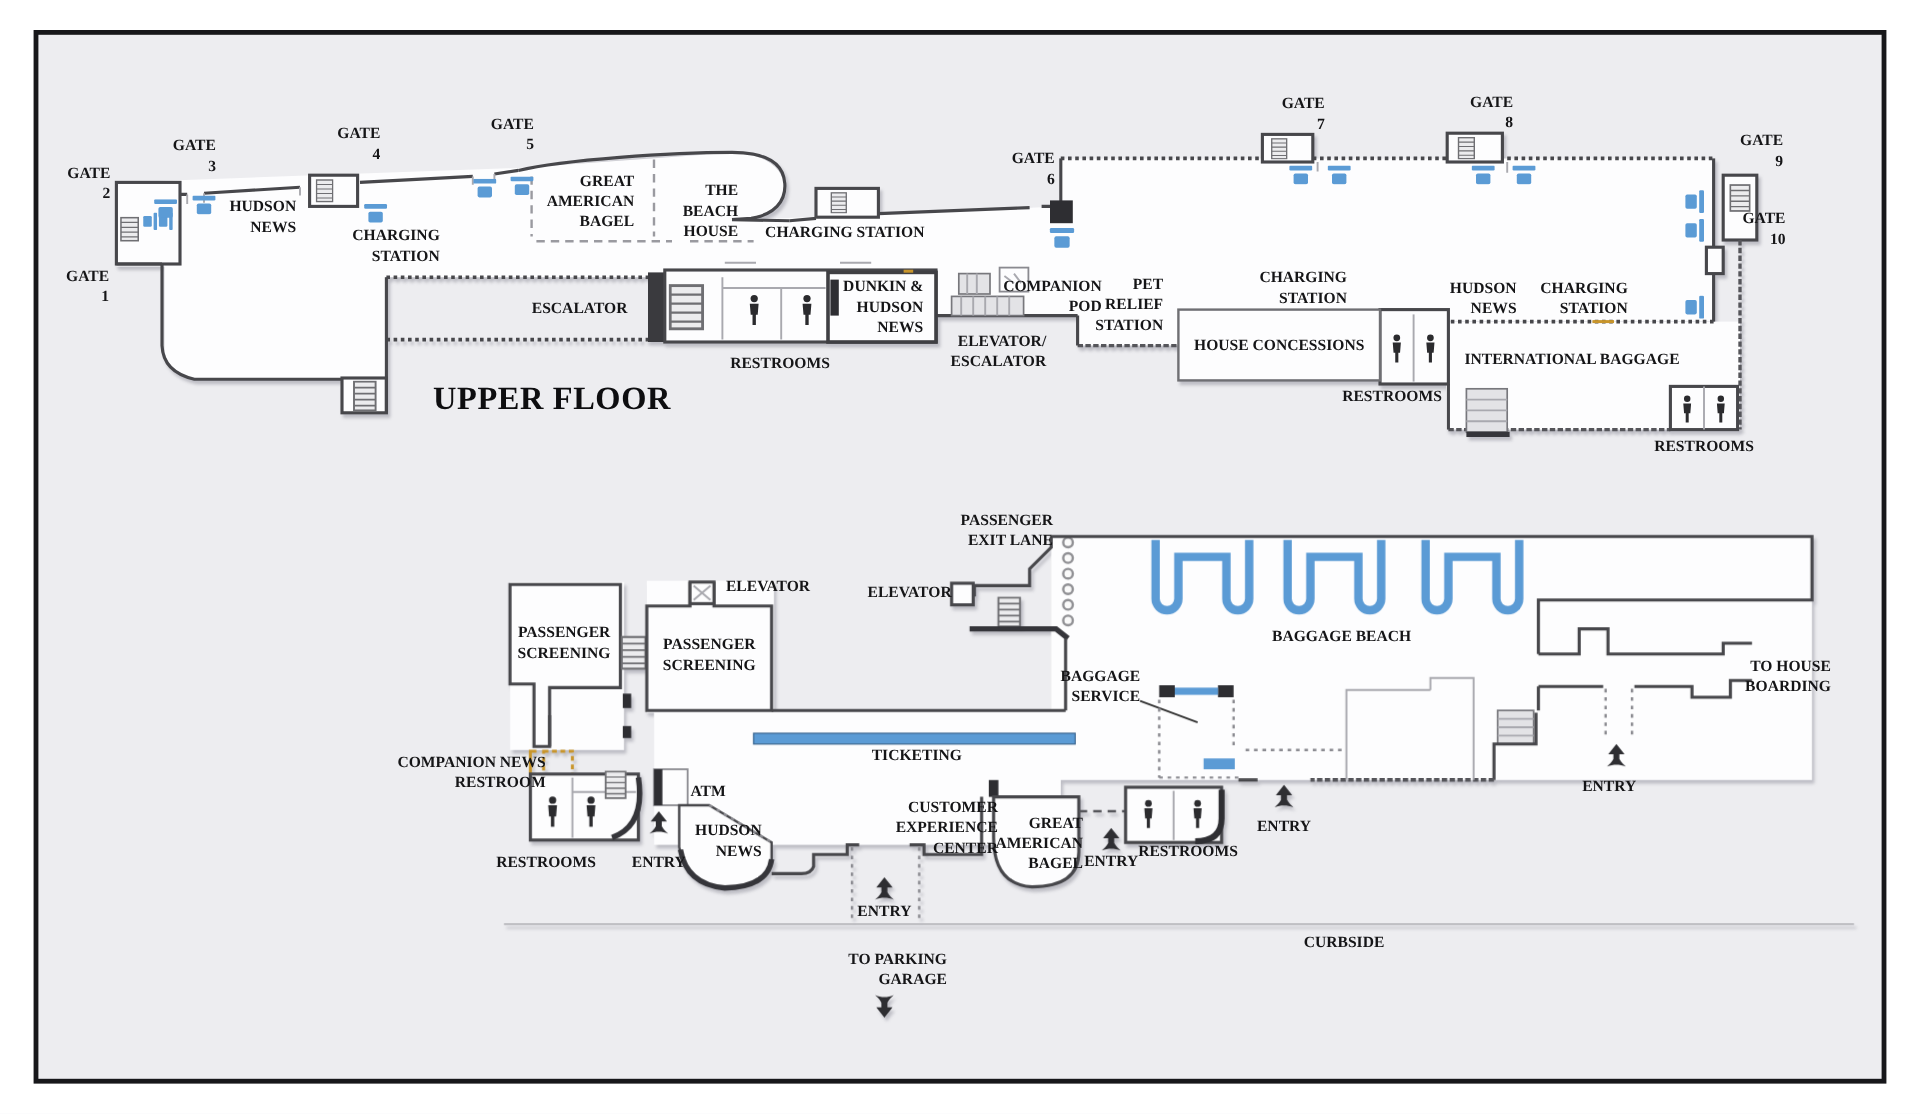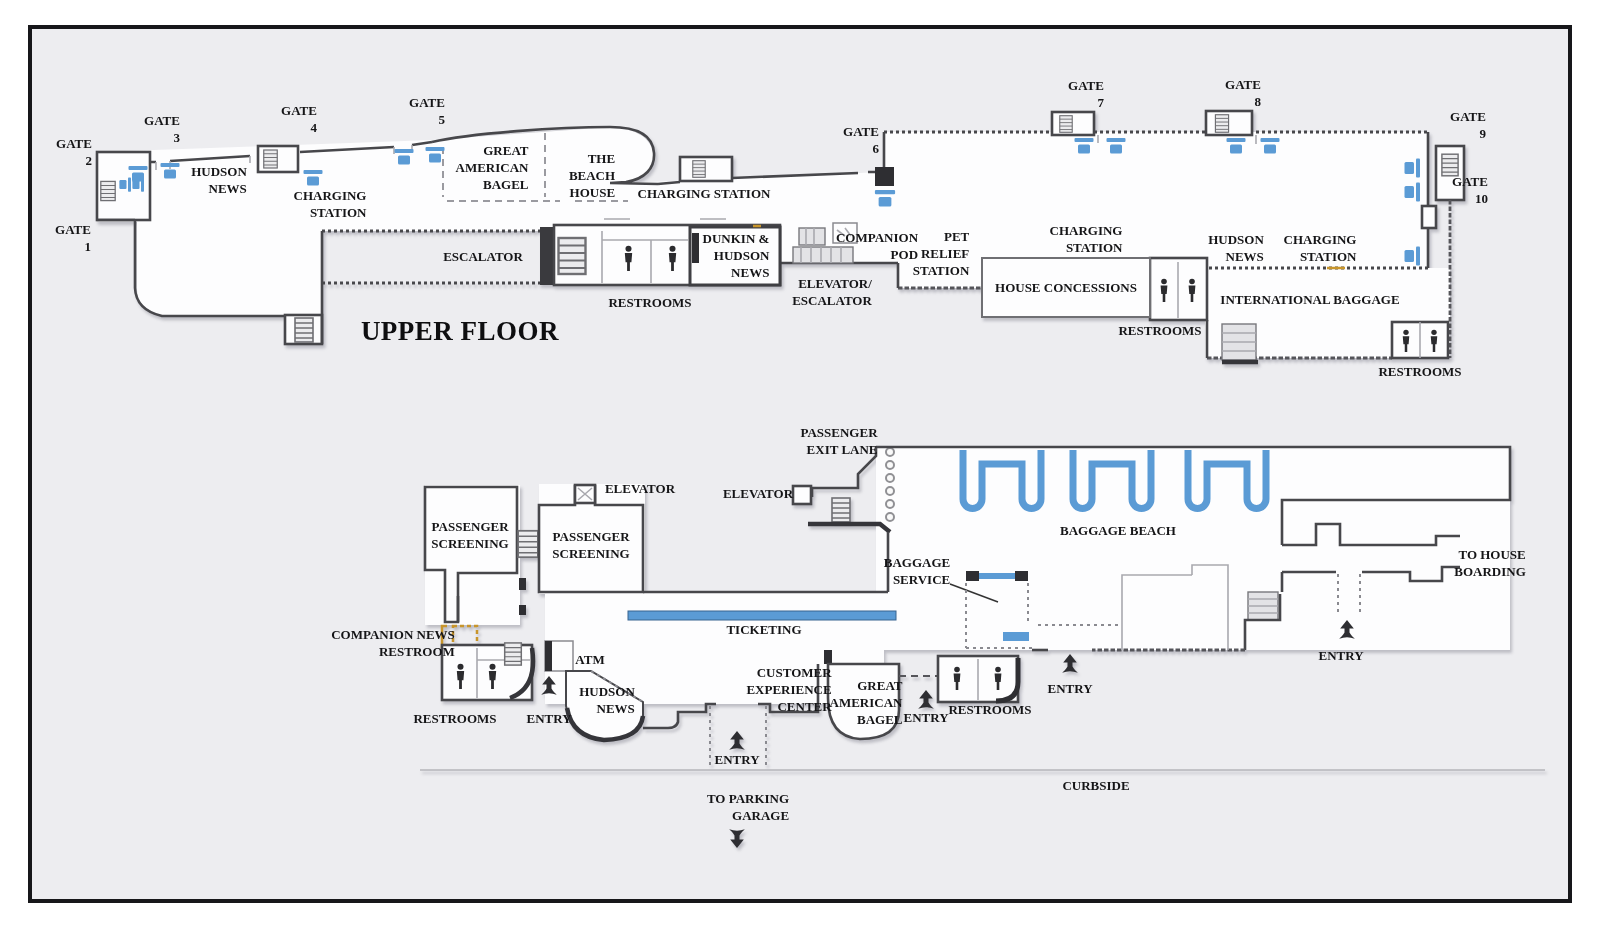--- a/index.html
+++ b/index.html
@@ -344,14 +344,14 @@
   <div class="lbl" style="left:866px;top:703px">GREAT
 AMERICAN
 BAGEL</div>
   <div class="lbl" style="left:737px;top:760px">ENTRY</div>
   <div class="lbl" style="left:926px;top:718px">ENTRY</div>
   <div class="lbl" style="left:990px;top:710px">RESTROOMS</div>
   <div class="lbl" style="left:1070px;top:689px">ENTRY</div>
   <div class="lbl" style="left:1341px;top:656px">ENTRY</div>
   <div class="lbl" style="left:748px;top:808px">TO PARKING
 GARAGE</div>
-  <div class="lbl" style="left:1096px;top:786px">CURBSIDE</div>
+  <div class="lbl" style="left:1120px;top:786px">CURBSIDE</div>
 </div>
 
 </body></html>

